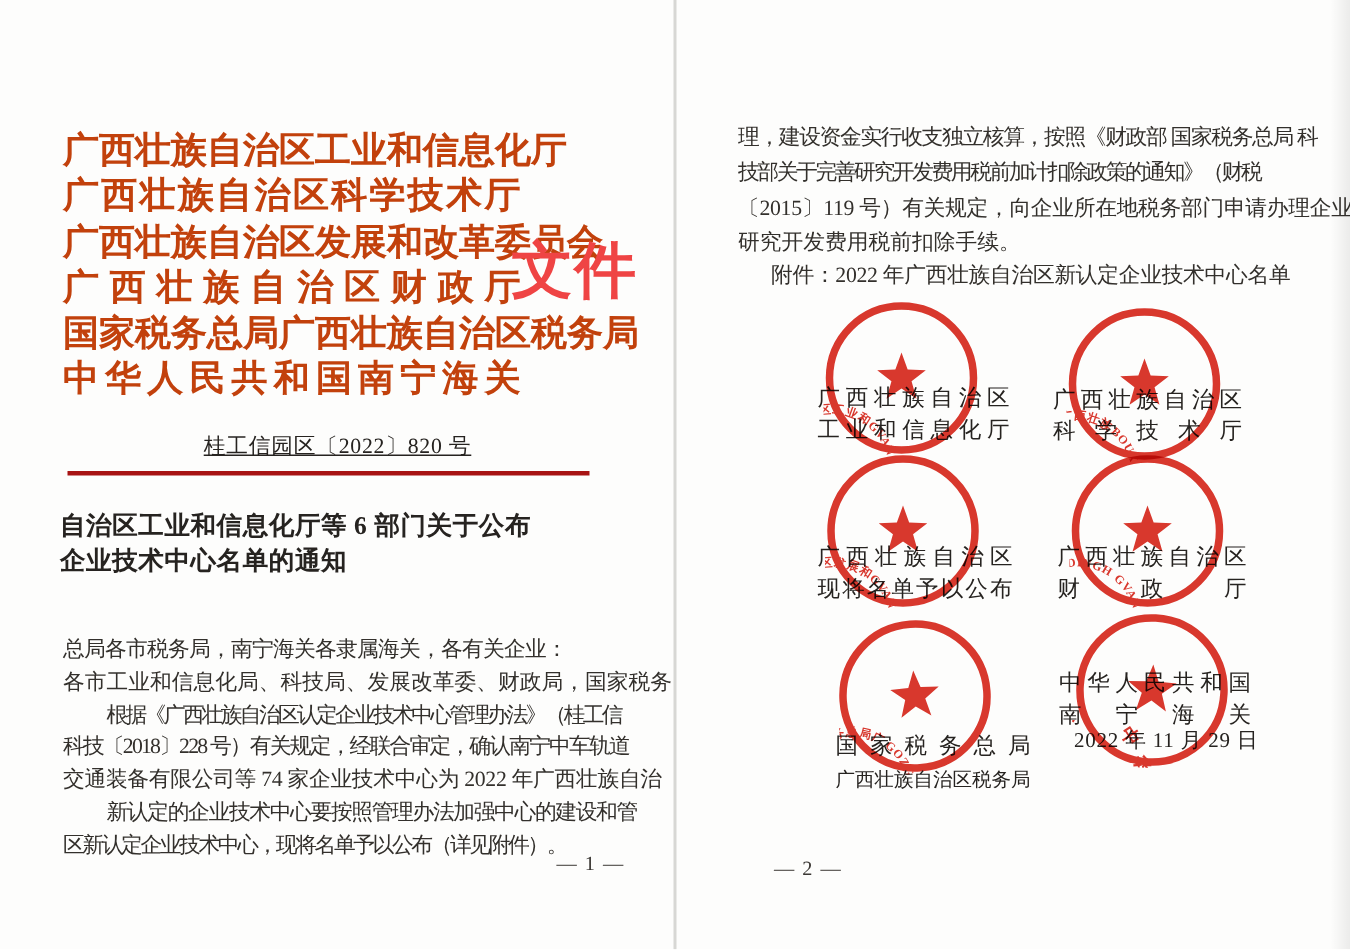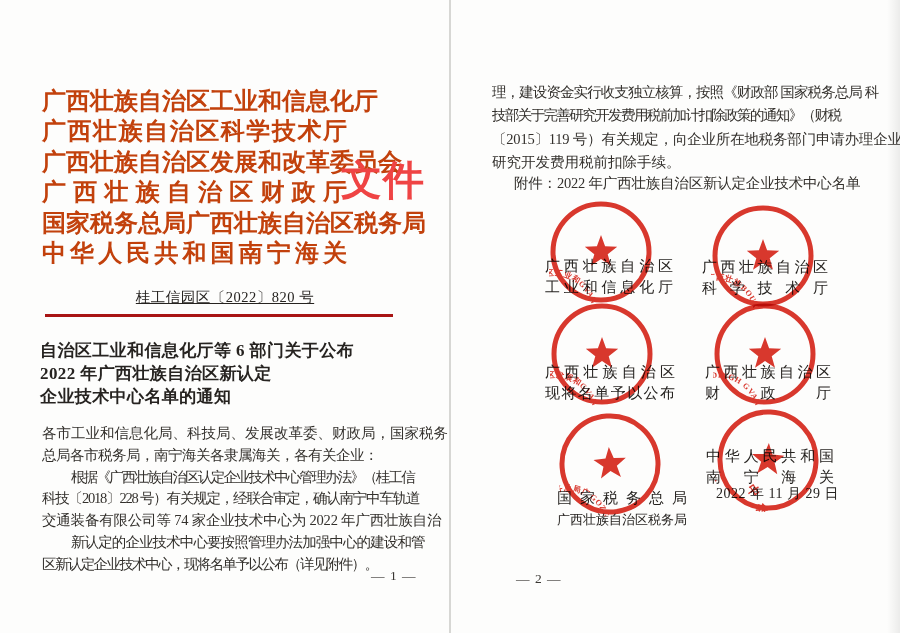--- a/index.html
+++ b/index.html
@@ -83,27 +83,26 @@
       <div class="lh-line">国家税务总局广西壮族自治区税务局</div>
       <div class="lh-line">中华人民共和国南宁海关</div>
     </div>
     <div class="lh-suffix">文件</div>
 
     <div class="doc-number">桂工信园区〔2022〕820 号</div>
     <div class="red-rule"></div>
 
     <div class="title">
       <div class="title-line">自治区工业和信息化厅等 6 部门关于公布</div>
-      <div class="title-line">2022 年广西壮族自治区新认定</div>
       <div class="title-line">企业技术中心名单的通知</div>
     </div>
 
     <div class="body1">
+      <div class="b-line ls-e">总局各市税务局，南宁海关各隶属海关，各有关企业：</div>
       <div class="b-line fill">各市工业和信息化局、科技局、发展改革委、财政局，国家税务</div>
-      <div class="b-line ls-e">总局各市税务局，南宁海关各隶属海关，各有关企业：</div>
       <div class="b-line indent ls-a">根据《广西壮族自治区认定企业技术中心管理办法》（桂工信</div>
       <div class="b-line ls-b">科技〔2018〕228 号）有关规定，经联合审定，确认南宁中车轨道</div>
       <div class="b-line ls-f">交通装备有限公司等 74 家企业技术中心为 2022 年广西壮族自治</div>
       <div class="b-line indent ls-d">新认定的企业技术中心要按照管理办法加强中心的建设和管</div>
       <div class="b-line ls-c">区新认定企业技术中心，现将名单予以公布（详见附件）。</div>
     </div>
 
     <div class="page-num pn1">— 1 —</div>
   </div>
 

